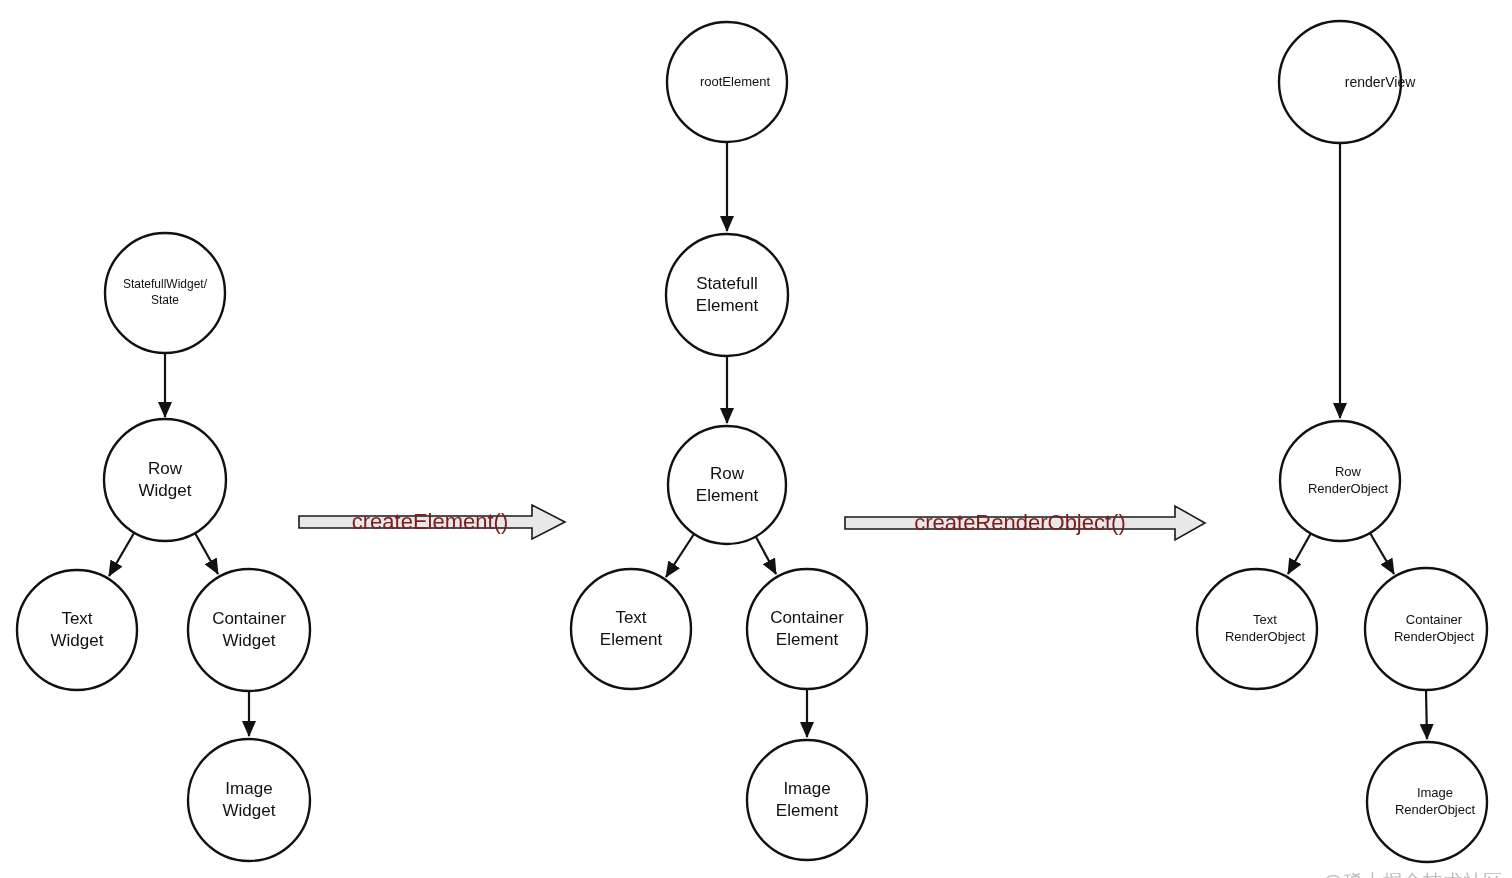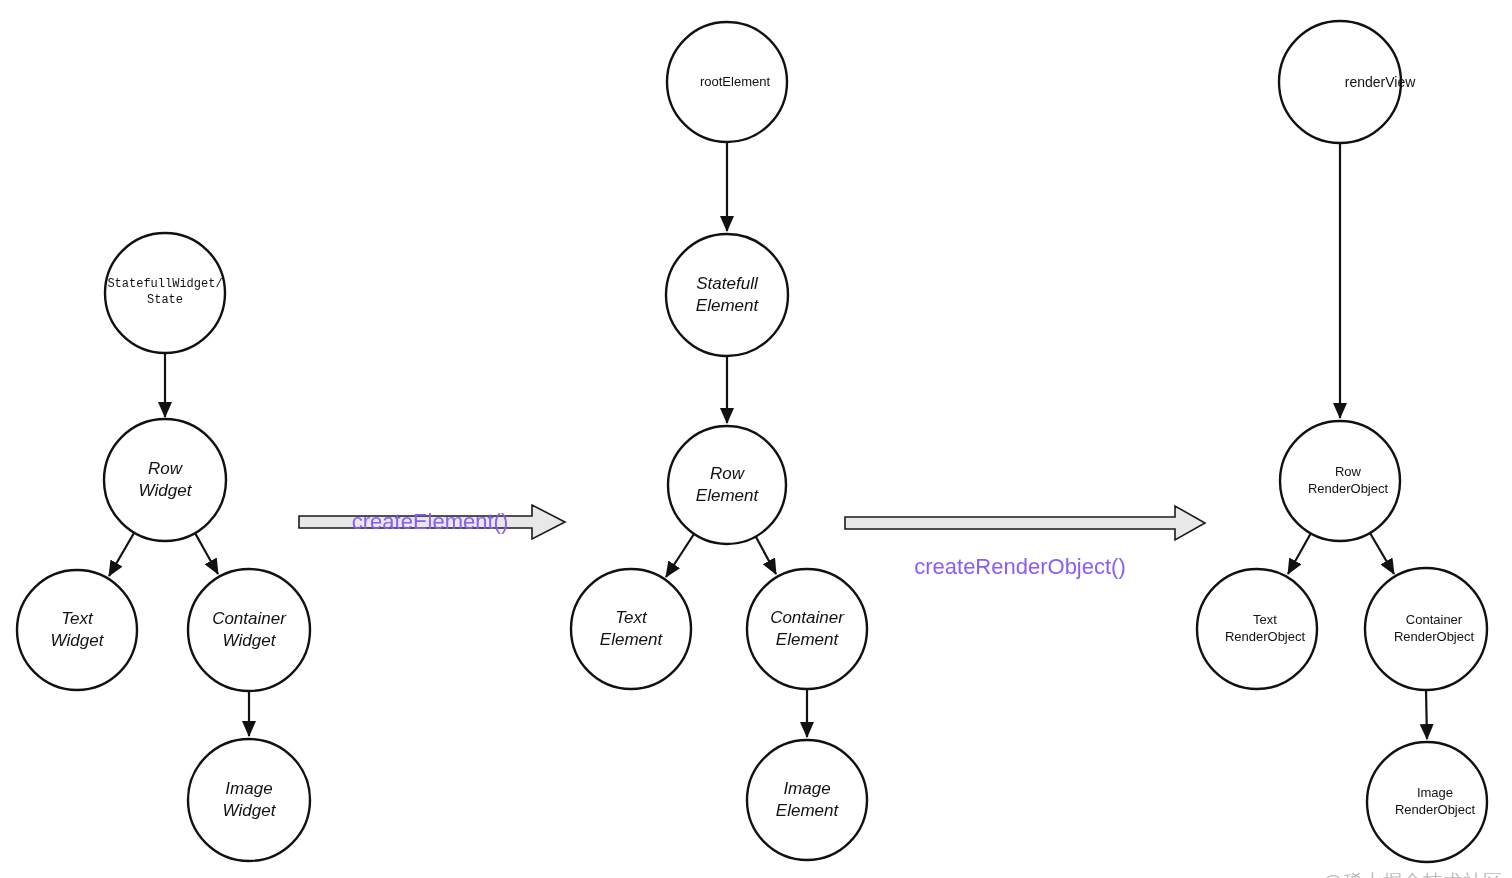--- a/index.html
+++ b/index.html
@@ -20,29 +20,29 @@
   }
   .node-label {
     position: absolute;
     transform: translate(-50%, -50%);
     text-align: center;
     white-space: pre-line;
     line-height: 1.3;
     color: #111111;
     z-index: 2;
   }
-  .fs12 { font-size: 12px; font-family: Liberation Mono, monospace; }
+  .fs12 { font-size: 12px; }
   .fs13 { font-size: 13px; padding-left: 16px; }
   .fs14 { font-size: 14px; margin-left: 40px; }
-  .fs17 { font-size: 17px; font-style: italic; }
+  .fs17 { font-size: 17px; }
   .arrow-label {
     position: absolute;
     transform: translate(-50%, -50%);
     font-size: 22px;
-    color: #8b5cf6;
+    color: #7f1d1d;
     white-space: nowrap;
     z-index: 2;
   }
   .watermark {
     position: absolute;
     left: 1323px;
     top: 833px;
     font-size: 19px;
     color: #b9b9b9;
     white-space: nowrap;
@@ -129,17 +129,17 @@
   <div class="node-label fs13" style="left:1340px; top:481px;">Row
 RenderObject</div>
   <div class="node-label fs13" style="left:1257px; top:629px;">Text
 RenderObject</div>
   <div class="node-label fs13" style="left:1426px; top:629px;">Container
 RenderObject</div>
   <div class="node-label fs13" style="left:1427px; top:802px;">Image
 RenderObject</div>
 
   <div class="arrow-label" style="left:430px; top:522px;">createElement()</div>
-  <div class="arrow-label" style="left:1020px; top:523px;margin-top:44px;">createRenderObject()</div>
+  <div class="arrow-label" style="left:1020px; top:523px;">createRenderObject()</div>
 
   <div class="watermark">@稀土掘金技术社区</div>
 
 </div>
 
 </body></html>

